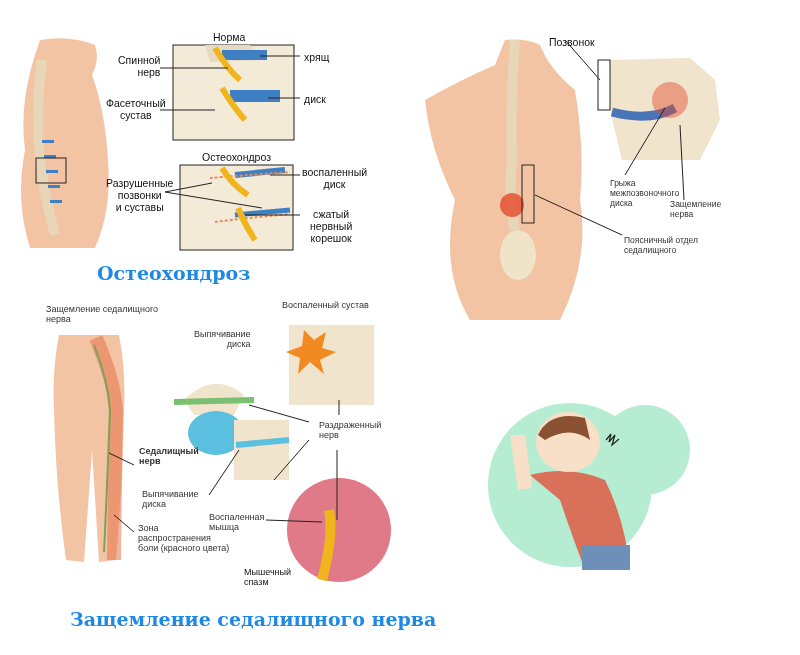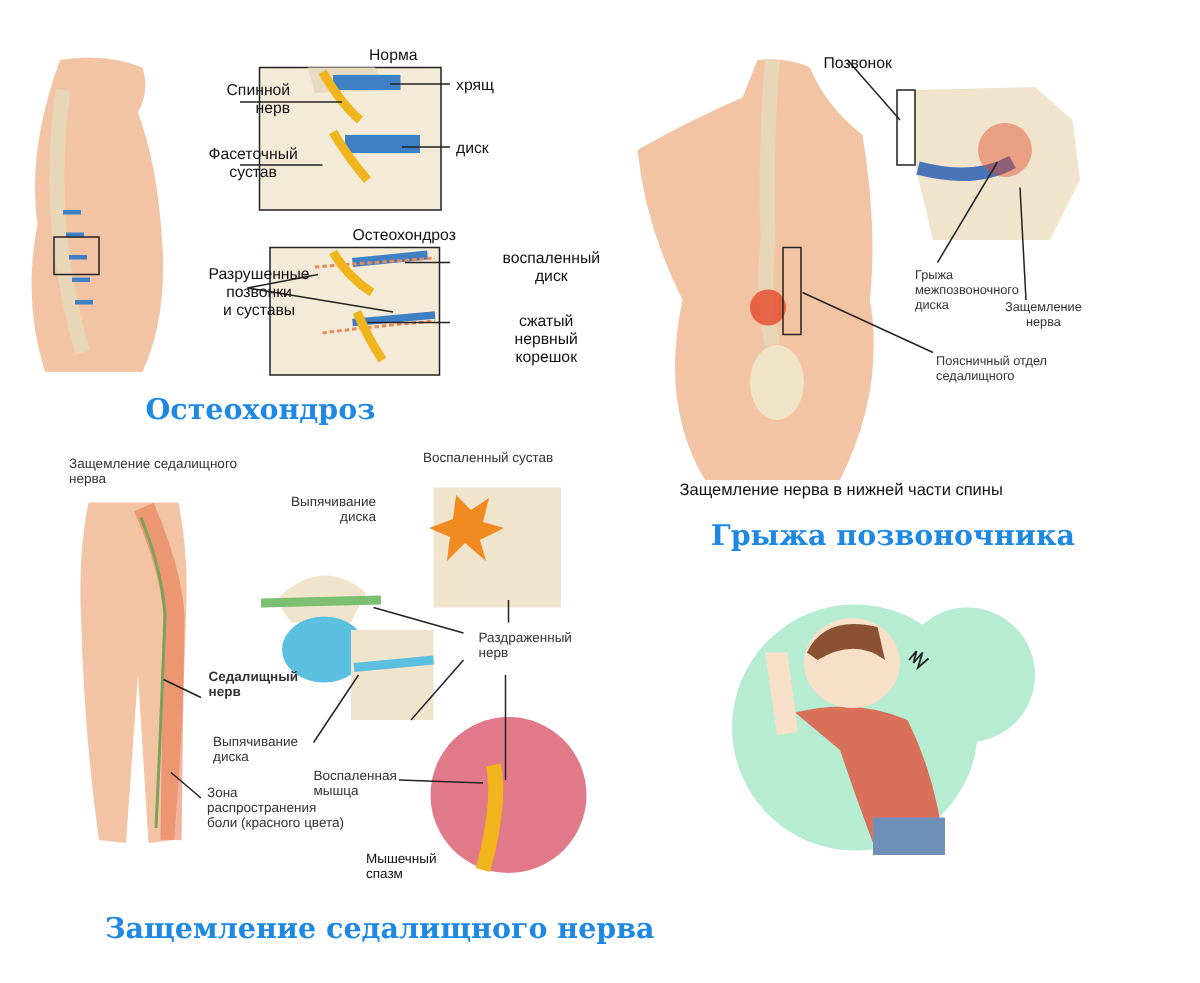--- a/index.html
+++ b/index.html
@@ -1,21 +1,21 @@
 <!DOCTYPE html>
 <html><head>
 <meta charset="utf-8">
 <style>
   html, body { margin:0; padding:0; background:#ffffff; }
   body { width:800px; height:655px; position:relative; overflow:hidden; font-family:"Liberation Sans", sans-serif; }
   .panel { position:absolute; }
   .title { position:absolute; font-family:"DejaVu Serif", serif; font-weight:bold; color:#1e88e5; white-space:nowrap; font-size:19px; }
   .lbl { position:absolute; font-size:10.5px; color:#111; line-height:12px; white-space:nowrap; }
   .lbl.sm { font-size:8.5px; line-height:10px; color:#333; }
-  .lbl.c { text-align:center;margin-left:33px; }
+  .lbl.c { text-align:center; }
   .lbl.r { text-align:right; }
   svg { position:absolute; left:0; top:0; }
   .line { stroke:#222; stroke-width:1; fill:none; }
 </style>
 </head>
 <body>
 
 <div class="panel" style="left:0;top:0;width:400px;height:290px;">
   <svg width="400" height="260">
 
@@ -87,26 +87,24 @@
     <rect x="198" y="60" width="12" height="50" class="line"></rect>
     <line x1="165" y1="40" x2="200" y2="80" class="line"></line>
     <line x1="265" y1="108" x2="225" y2="175" class="line"></line>
     <line x1="280" y1="125" x2="284" y2="200" class="line"></line>
     <line x1="135" y1="195" x2="222" y2="235" class="line"></line>
   </svg>
   <div class="lbl" style="left:149px;top:36px;">Позвонок</div>
   <div class="lbl sm" style="left:210px;top:178px;white-space:pre;">Грыжа
 межпозвоночного
 диска</div>
-  <div class="lbl sm" style="left:270px;top:199px;white-space:pre;text-align:center;">Защемление
+  <div class="lbl sm" style="left:270px;top:199px;white-space:pre;">Защемление
 нерва</div>
   <div class="lbl sm" style="left:224px;top:235px;white-space:pre;">Поясничный отдел
 седалищного</div>
-  <div class="lbl" style="left:53px;top:321px;font-size:11px;">Защемление нерва в нижней части спины</div>
-  <div class="title" style="left:74px;top:346px;">Грыжа позвоночника</div>
 </div>
 
 <div class="panel" style="left:4px;top:290px;width:420px;height:365px;">
   <svg width="400" height="300">
     <path d="M55 45 L115 45 Q122 80 120 120 Q118 200 112 270 L95 272 L88 160 L80 272 L62 270 Q52 200 50 120 Q48 80 55 45 Z" fill="#f3c4a4"></path>
     <path d="M92 48 Q110 90 112 120 L110 270" stroke="#e86a40" stroke-width="14" fill="none" opacity="0.5"></path>
     <path d="M90 55 Q104 90 106 120 Q103 200 100 262" stroke="#7aa25a" stroke-width="2" fill="none"></path>
 
     <path d="M180 110 Q210 80 240 105 L230 125 L190 125 Z" fill="#f1e4cc"></path>
     <ellipse cx="212" cy="143" rx="28" ry="22" fill="#5bbfe0"></ellipse>

